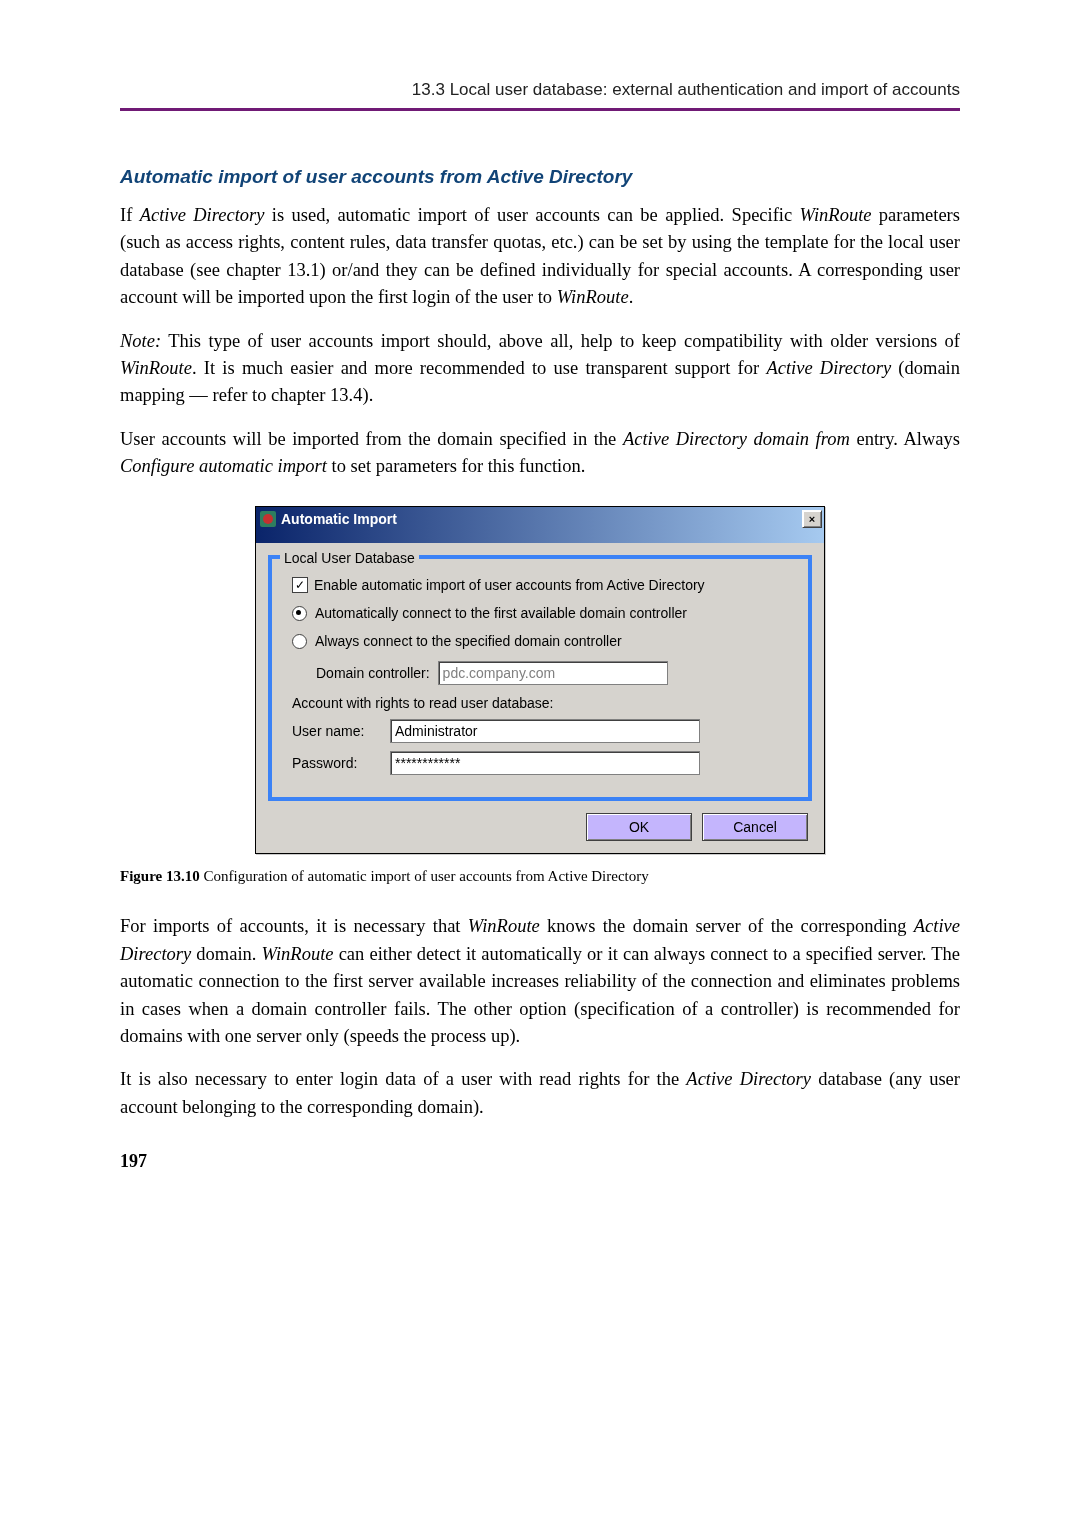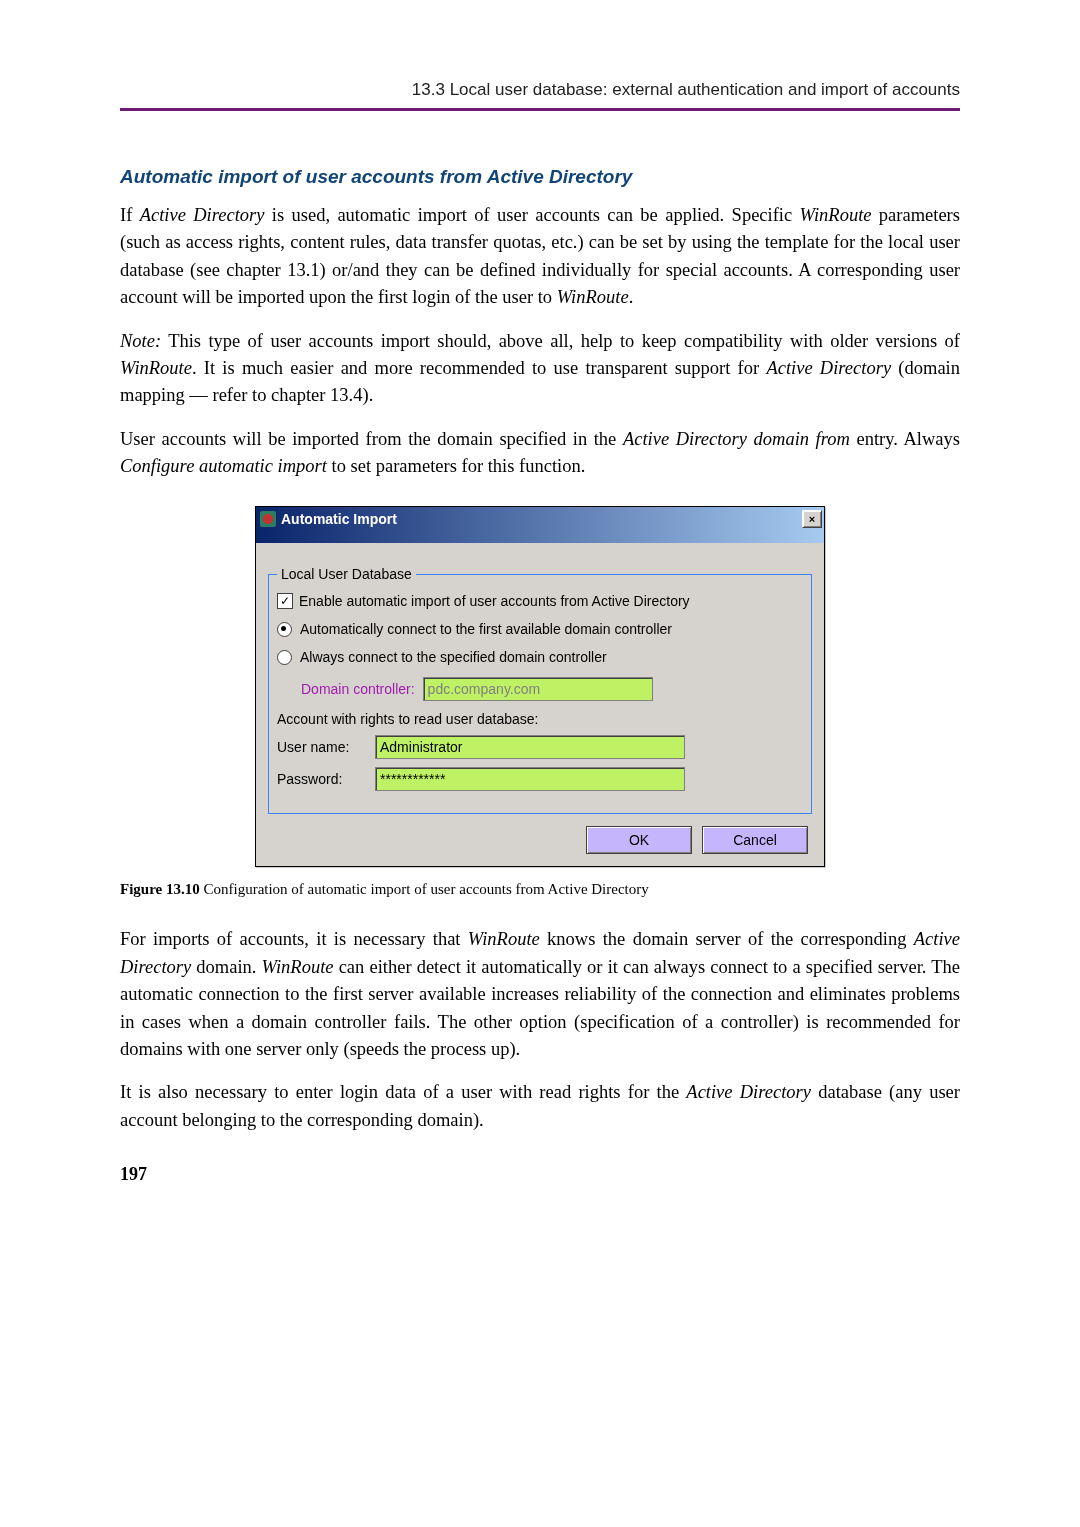--- a/index.html
+++ b/index.html
@@ -90,24 +90,23 @@
     font-size: 11px;
     font-weight: bold;
     display:flex; align-items:center; justify-content:center;
     color:#000;
     cursor: default;
   }
   .win-body {
     padding: 12px 12px 8px 12px;
   }
   .groupbox {
-    border: 1px solid #3b82f6;
-    padding: 10px 12px 14px 8px;
+    border: 4px solid #3b82f6;
+    padding: 10px 12px 14px 20px;
     position: relative;
-    margin-top: 19px;
   }
   .groupbox-title {
     position: absolute;
     top: -9px; left: 8px;
     background: #d6d3ce;
     padding: 0 4px;
     font-size: 14px;
   }
   .row {
     margin: 8px 0 12px 0;
@@ -137,26 +136,26 @@
     left:3px; top:3px; width:5px; height:5px;
     background:#000; border-radius:50%;
   }
   .row-label { font-size: 14px; }
   .row-inset {
     margin-left: 24px;
     display:flex;
     align-items:center;
     margin-bottom: 8px;
   }
-  .disabled { color:#a21caf; }
+  .disabled { color:#000000; }
   .text-input {
     height: 22px;
     border: 1px solid #808080;
     box-shadow: inset 1px 1px 0 #404040;
-    background: #bef264;
+    background: #ffffff;
     padding: 0 4px;
     font-family: Tahoma, sans-serif;
     font-size: 14px;
     display:flex; align-items:center;
   }
   .text-input.disabled {
     color:#808080;
   }
   .form-row {
     display:flex;

